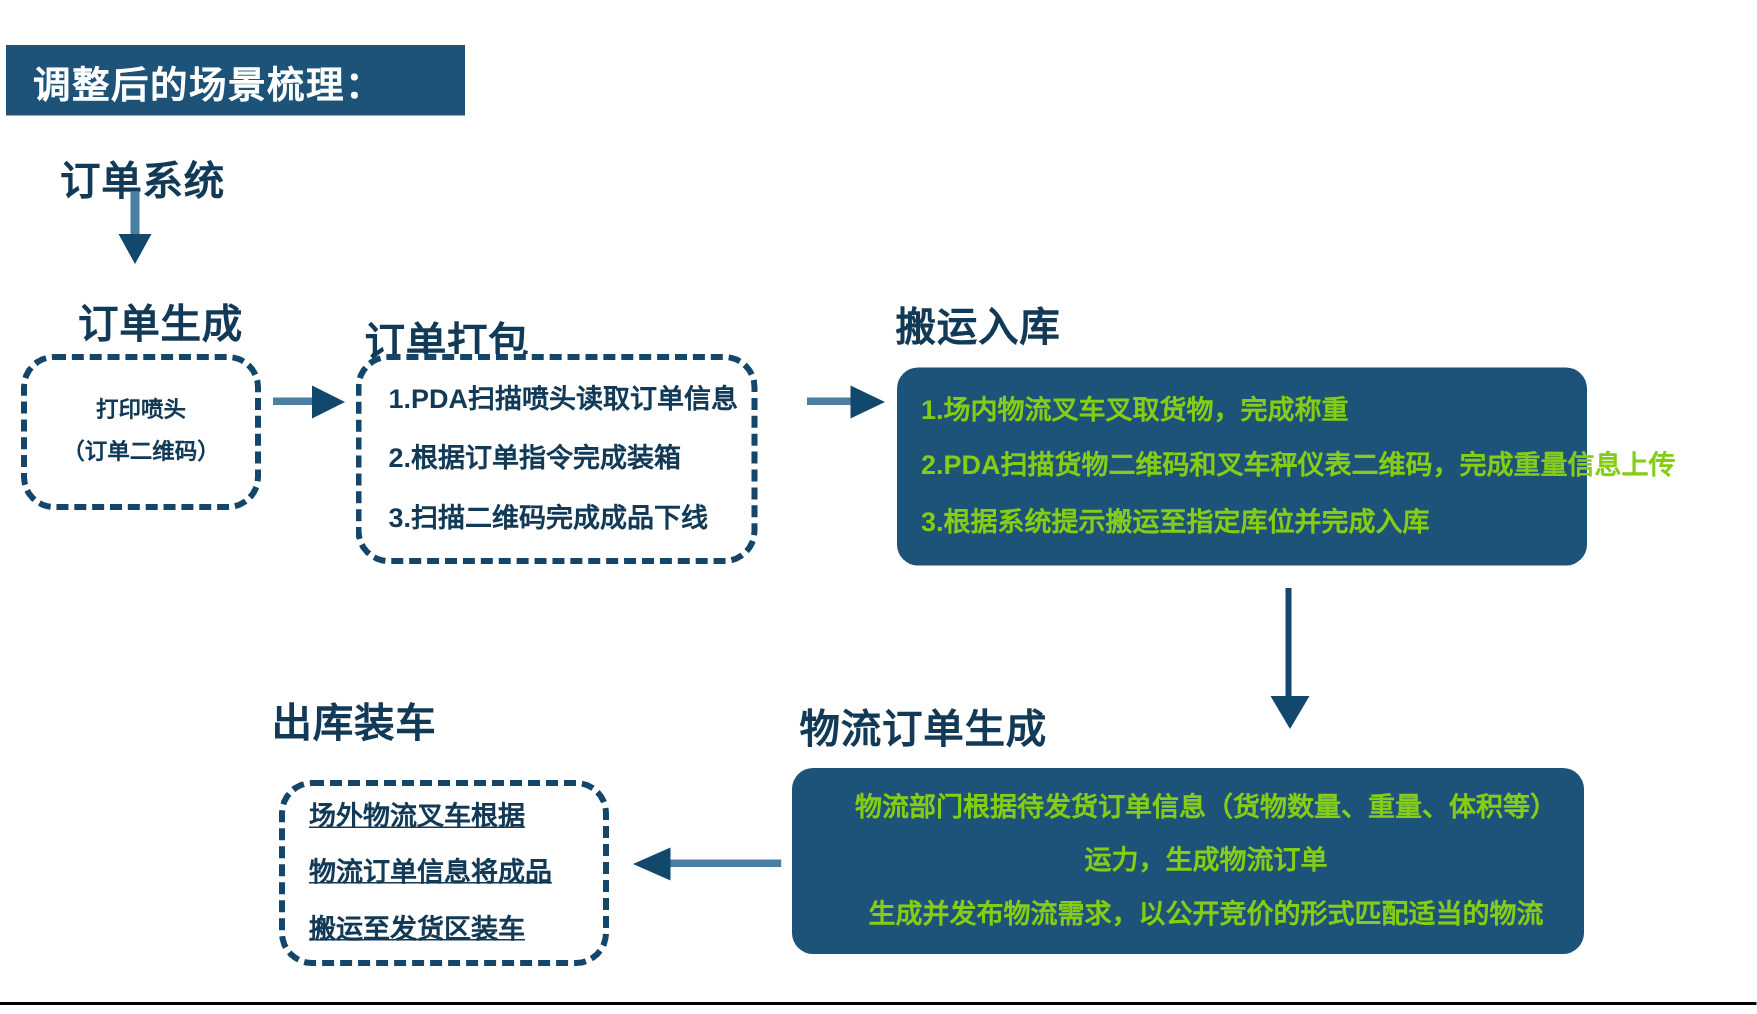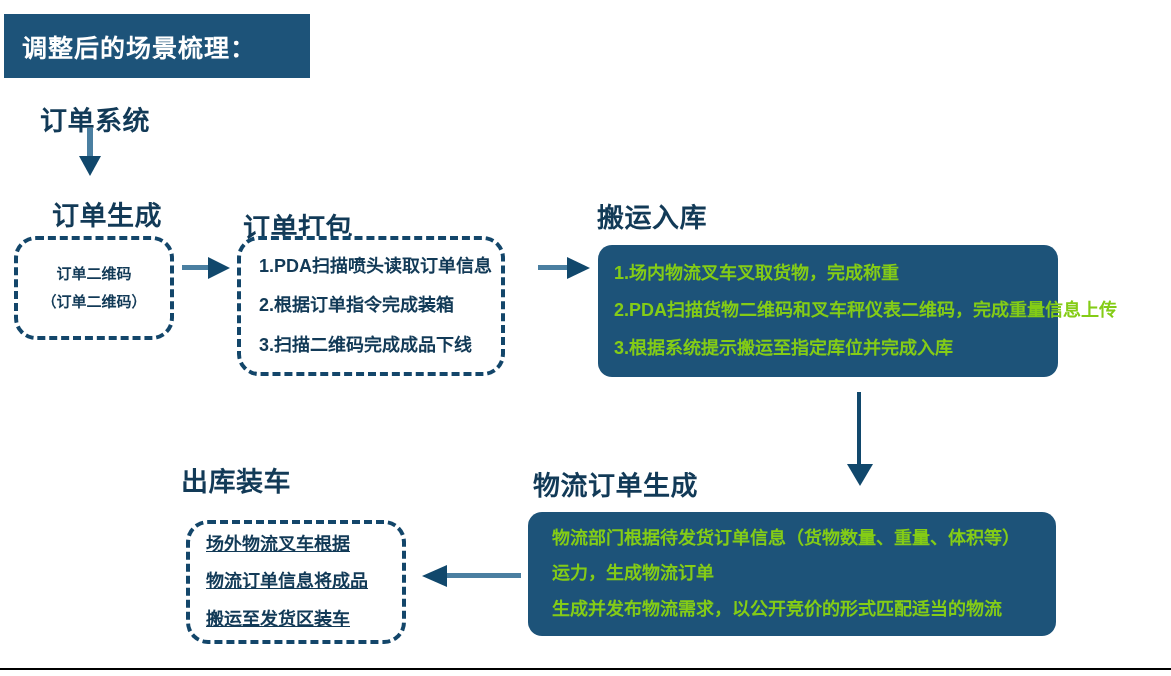--- a/index.html
+++ b/index.html
@@ -21,23 +21,23 @@
     position: absolute;
     left: 0; top: 0;
     width: 1171px;
     height: 676px;
   }
 
   
   .title-banner {
     position: absolute;
     left: 4px;
-    top: 14px;
+    top: 30px;
     width: 306px;
-    height: 64px;
+    height: 47px;
     background: #1d5379;
     display: flex;
     align-items: center;
   }
   .title-banner .title-text {
     color: #ffffff;
     font-size: 25px;
     font-weight: bold;
     letter-spacing: 1px;
     padding-left: 18px;
@@ -99,21 +99,21 @@
   #box-order-pack { left: 237px; top: 236px; width: 268px; height: 140px; padding: 0 0 0 18px; }
   #box-order-pack .line { padding: 9px 0; }
 
   #box-inbound { left: 598px; top: 245px; width: 460px; height: 132px; padding: 0 0 0 16px; }
   #box-inbound .line { padding: 8px 0; }
 
   #box-outbound { left: 186px; top: 520px; width: 220px; height: 124px; padding: 0 0 0 16px; }
   #box-outbound .line { padding: 8px 0; text-decoration: underline; }
 
   #box-logistics-order { left: 528px; top: 512px; width: 528px; height: 124px; padding: 0 0 0 24px; }
-  #box-logistics-order .line { padding: 7px 0; }
+  #box-logistics-order .line { padding: 7px 0; text-align: center; }
 
   
   .arrow { position: absolute; }
   .arrow svg { display: block; }
 
   
   .bottom-rule {
     position: absolute;
     left: 0;
     top: 668px;
@@ -172,21 +172,21 @@
   </div>
 
   <div class="arrow" style="left:421px; top:562px;">
     <svg width="100" height="28" viewBox="0 0 100 28">
       <rect x="22" y="11" width="78" height="5" fill="#4a7fa1"></rect>
       <polygon points="26,3 26,25 1,14" fill="#11486c"></polygon>
     </svg>
   </div>
 
   <div class="box dashed" id="box-order-generate">
-    <div class="line">订单二维码</div>
+    <div class="line">打印喷头</div>
     <div class="line">（订单二维码）</div>
   </div>
 
   <div class="box dashed" id="box-order-pack">
     <div class="line">1.PDA扫描喷头读取订单信息</div>
     <div class="line">2.根据订单指令完成装箱</div>
     <div class="line">3.扫描二维码完成成品下线</div>
   </div>
 
   <div class="box solid" id="box-inbound">

